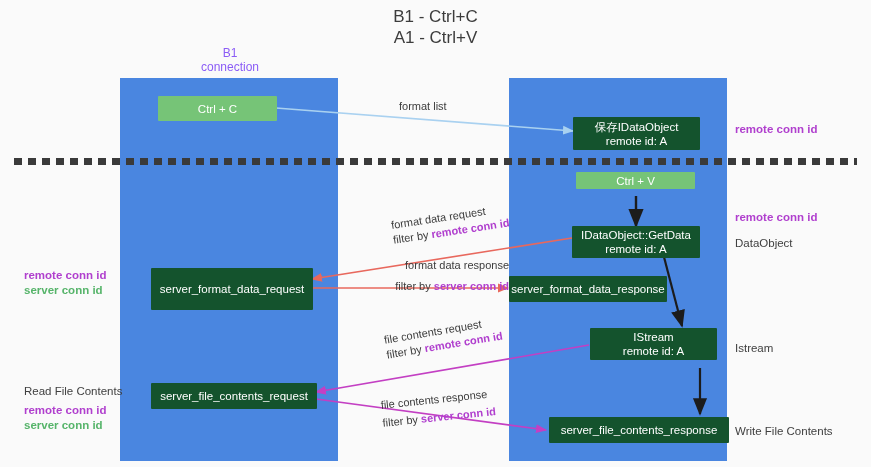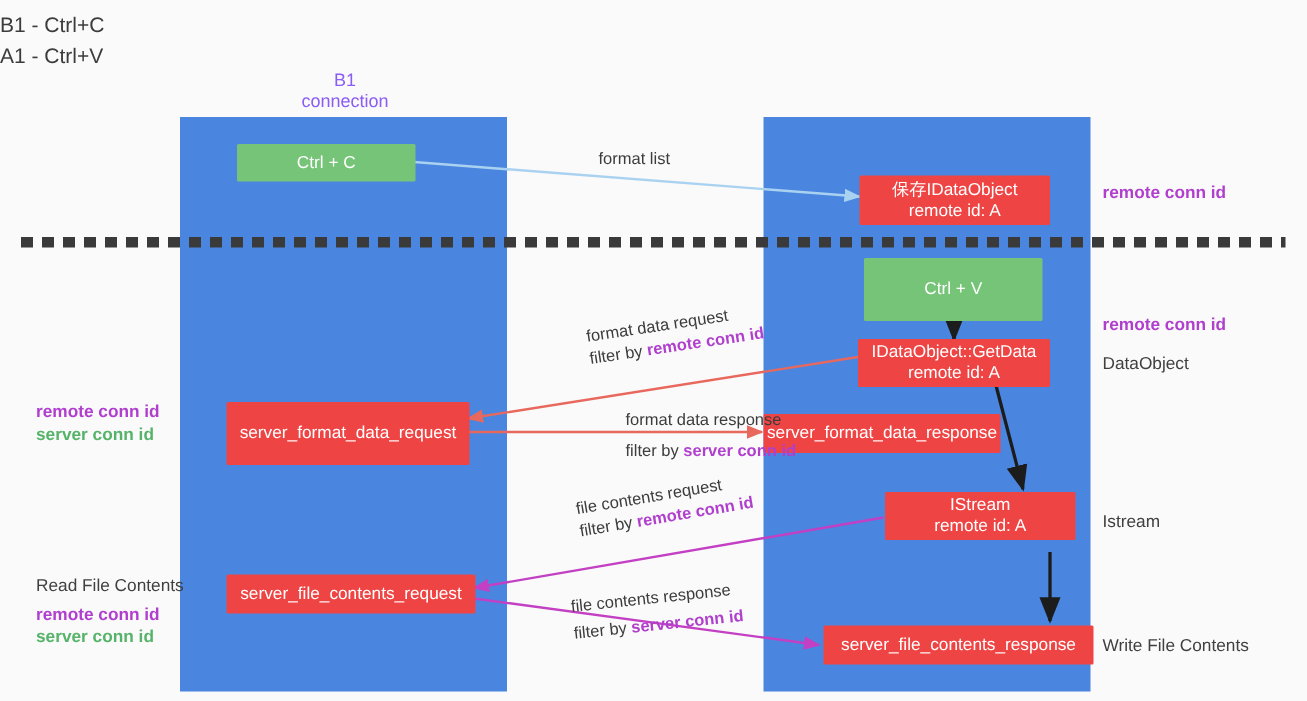--- a/index.html
+++ b/index.html
@@ -9,43 +9,43 @@
     font-family:"Liberation Sans","DejaVu Sans",sans-serif;
     overflow:hidden;
     position:relative;
     color:#404040;
   }
   #stage{position:absolute;left:0;top:0;width:871px;height:467px;}
   .abs{position:absolute;}
 
   
   .title{
-    left:0;top:6px;width:871px;text-align:left;
-    font-size:14px;line-height:21px;color:#3c3c3c;
+    left:0;top:6px;width:871px;text-align:center;
+    font-size:17px;line-height:21px;color:#3c3c3c;
   }
 
   
   .colhead{
     text-align:center;font-size:12px;line-height:14px;color:#8b5cf6;
   }
 
   
   .lane{background:#4a86e0;}
 
   
   .node{
     box-sizing:border-box;
     display:flex;align-items:center;justify-content:center;
     text-align:center;
     color:#ffffff;
     font-size:11.5px;line-height:14px;
     border-radius:1px;
     padding:2px 4px;
   }
-  .node.orange{background:#ef4444;}
+  .node.orange{background:#14532d;}
   .node.green{background:#76c477;}
   .node .sub{display:block;}
 
   
   .ann{font-size:11.5px;line-height:15px;}
   .ann .rc{color:#b03fce;font-weight:bold;}
   .ann .sc{color:#56b46a;font-weight:bold;}
   .ann .plain{color:#404040;}
 
   
@@ -118,21 +118,21 @@
 
   <div class="abs node orange" style="left:151px;top:383px;width:166px;height:26px;">
     <span>server_file_contents_request</span>
   </div>
 
   <div class="abs node orange" style="left:573px;top:117px;width:127px;height:33px;flex-direction:column;">
     <span class="sub">保存IDataObject</span>
     <span class="sub">remote id: A</span>
   </div>
 
-  <div class="abs node green" style="left:576px;top:172px;width:119px;height:42px;">
+  <div class="abs node green" style="left:576px;top:172px;width:119px;height:17px;">
     <span>Ctrl + V</span>
   </div>
 
   <div class="abs node orange" style="left:572px;top:226px;width:128px;height:32px;flex-direction:column;">
     <span class="sub">IDataObject::GetData</span>
     <span class="sub">remote id: A</span>
   </div>
 
   <div class="abs node orange" style="left:509px;top:276px;width:158px;height:26px;">
     <span>server_format_data_response</span>
@@ -151,21 +151,21 @@
     <span>format list</span>
   </div>
 
   <div class="abs flab" style="left:390px;top:218px;transform:rotate(-8.5deg);transform-origin:left top;">
     <div>format data request</div>
     <div>
       <span>filter by </span><span class="m">remote conn id</span>
     </div>
   </div>
 
-  <div class="abs flab" style="left:389px;top:273px;text-align:left;width:120px;margin-left:28px;">
+  <div class="abs flab" style="left:389px;top:258px;text-align:right;width:120px;">
     <div>format data response</div>
     <div style="margin-top:6px;">
       <span>filter by </span><span class="m">server conn id</span>
     </div>
   </div>
 
   <div class="abs flab" style="left:383px;top:333px;transform:rotate(-9.5deg);transform-origin:left top;">
     <div>file contents request</div>
     <div>
       <span>filter by </span><span class="m">remote conn id</span>

